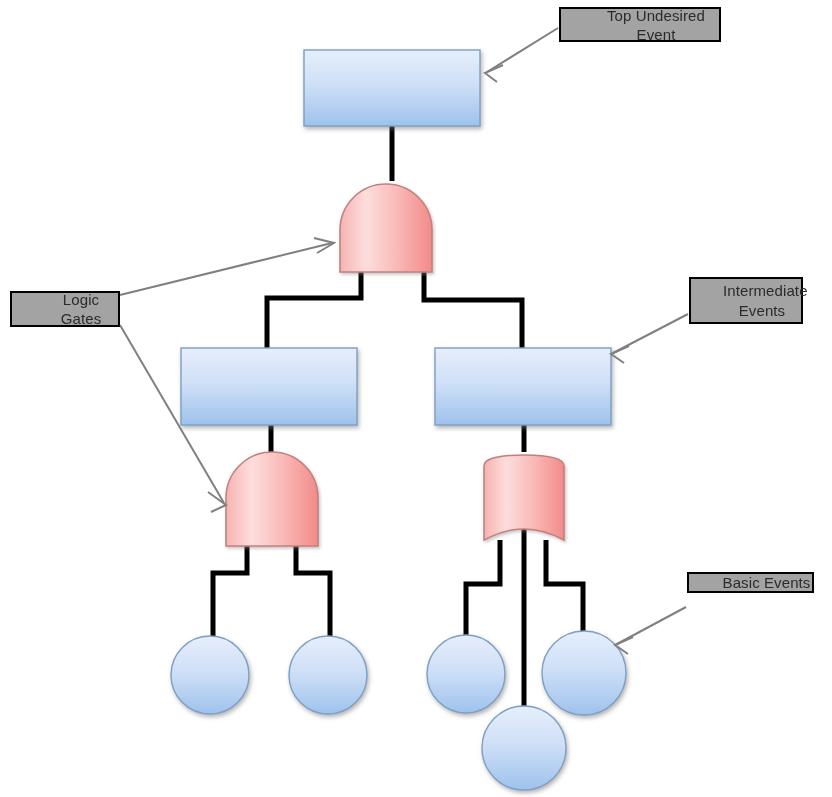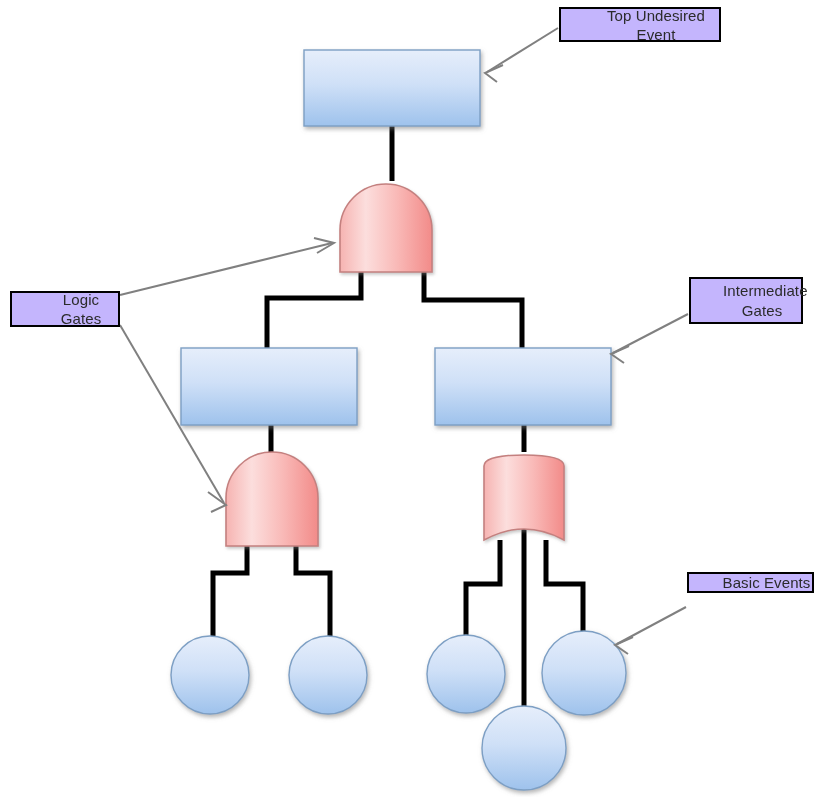--- a/index.html
+++ b/index.html
@@ -18,21 +18,21 @@
     position: absolute;
     left: 0;
     top: 0;
     width: 832px;
     height: 797px;
   }
   .callout {
     position: absolute;
     box-sizing: border-box;
     border: 2px solid #000000;
-    background: #c4b5fd;
+    background: #a3a3a3;
     color: #2b2b2b;
     font-family: "Liberation Sans", sans-serif;
     font-size: 15px;
     line-height: 19px;
     display: flex;
     align-items: center;
     justify-content: center;
     text-align: center;
     letter-spacing: 0.1px;
     padding-left: 32px;
@@ -125,18 +125,18 @@
 <div class="callout" id="callout-top-undesired-event">
   <span>Top Undesired Event</span>
 </div>
 
 <div class="callout" id="callout-logic-gates">
   <span>Logic Gates</span>
 </div>
 
 <div class="callout" id="callout-intermediate-events">
   <span>Intermediate</span>
-  <span class="l2">Gates</span>
+  <span class="l2">Events</span>
 </div>
 
 <div class="callout" id="callout-basic-events">
   <span>Basic Events</span>
 </div>
 
 </body></html>

